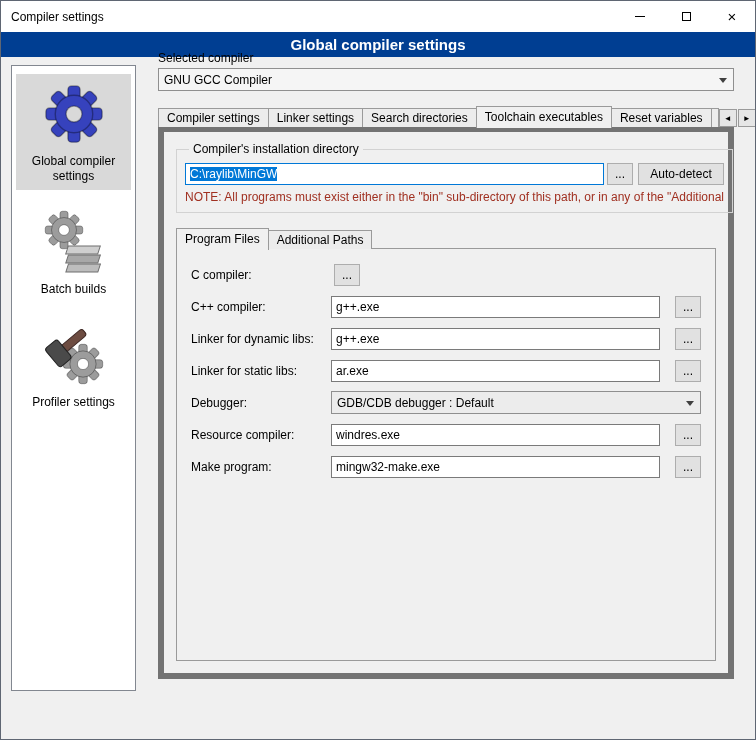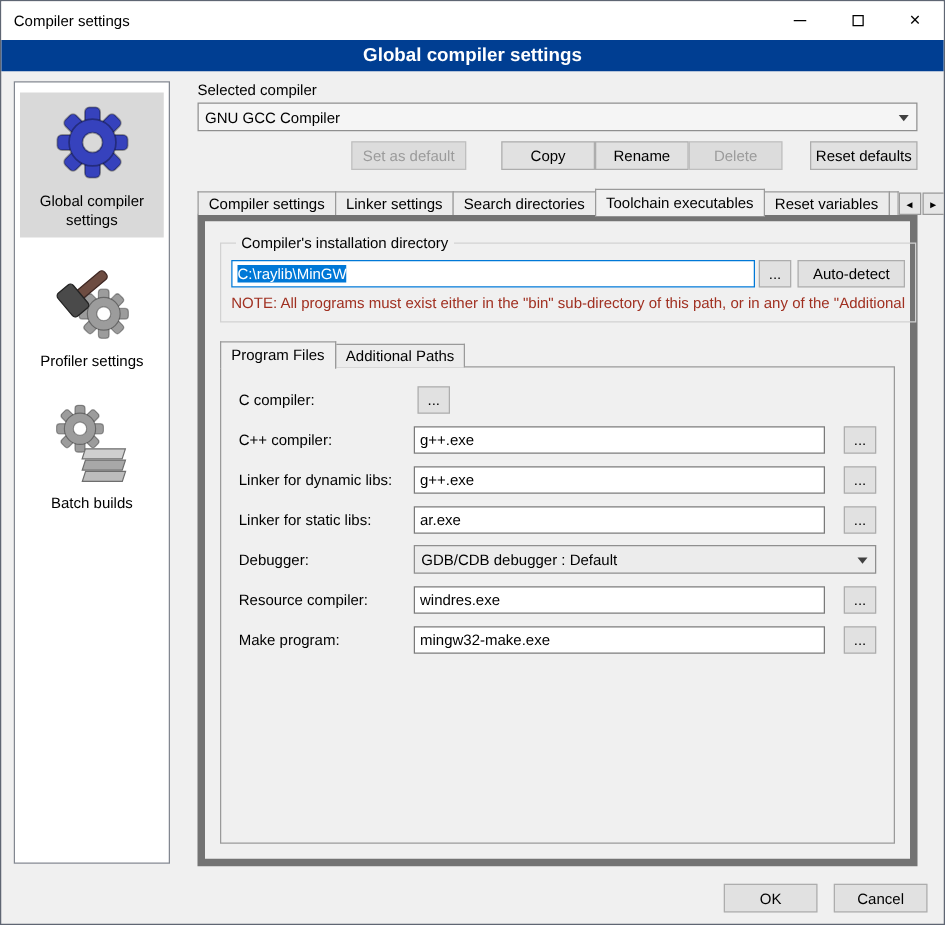--- a/index.html
+++ b/index.html
@@ -19,21 +19,21 @@
   .header { position:absolute; top:31px; left:0; right:0; height:25px; background:var(--header_bg,#003E92); color:#fff; display:flex; align-items:center; justify-content:center; font-weight:bold; font-size:15px; }
 
   
   .sidebar { position:absolute; left:10px; top:64px; width:125px; height:626px; background:#fff; border:1px solid #828790; padding:4px 2px; }
   .side-item { margin:4px 2px 12px 2px; padding:8px 2px 6px 2px; text-align:center; cursor:default; }
   .side-item.selected { background:#d9d9d9; }
   .side-icon { width:64px; height:64px; margin:0 auto 8px auto; display:block; }
   .side-label { display:block; line-height:1.25; }
 
   
-  .main { position:absolute; left:145px; top:62px; right:11px; height:630px; display:flex; flex-direction:column; padding:2px 10px 0 12px; }
+  .main { position:absolute; left:145px; top:48px; right:11px; height:630px; display:flex; flex-direction:column; padding:2px 10px 0 12px; }
   .sec-label { margin-bottom:3px; }
 
   .combo { height:23px; border:1px solid #8f8f8f; background:#f5f5f5; display:flex; align-items:center; padding:0 6px 0 5px; cursor:default; }
   .combo .combo-text { flex:1; white-space:nowrap; overflow:hidden; }
   .chev { width:0; height:0; border:4px solid transparent; border-top:5px solid #404040; margin-top:5px; }
 
   .btn-row { display:flex; margin-top:8px; height:23px; }
   .btn { height:23px; background:#e1e1e1; border:1px solid #adadad; font-family:inherit; font-size:12px; cursor:default; }
   .btn.disabled { color:#9b9b9b; border-color:#bfbfbf; background:#dcdcdc; }
   .sp-123 { width:123px; } .sp-28 { width:28px; }
@@ -117,58 +117,49 @@
 
   <div class="sidebar">
     <div class="side-item selected">
       <svg class="side-icon gear-blue" viewBox="0 0 64 64">
           <use href="#gear" x="2" y="2" width="60" height="60"></use>
         </svg>
       <span class="side-label">Global compiler settings</span>
     </div>
     <div class="side-item">
       <svg class="side-icon" viewBox="0 0 64 64">
-        <use href="#gear" x="20" y="20" width="42" height="42" class="ggray"></use>
-        <g transform="rotate(-40 24 24)">
-          <rect x="14" y="20" width="34" height="8" rx="3" fill="#6d4c41" stroke="#3e2723" stroke-width="1"></rect>
-          <rect x="6" y="12" width="16" height="24" rx="3" fill="#4a4a4a" stroke="#222" stroke-width="1"></rect>
-        </g>
-      </svg>
-      <span class="side-label">Profiler settings</span>
-    </div>
-    <div class="side-item">
-      <svg class="side-icon" viewBox="0 0 64 64">
         <use href="#gear" x="2" y="0" width="40" height="40" class="ggray"></use>
         <g transform="skewX(-18)" stroke="#6e6e6e" stroke-width="1">
           <rect x="38" y="36" width="32" height="8" fill="#cfcfcf"></rect>
           <rect x="41" y="45" width="32" height="8" fill="#a8a8a8"></rect>
           <rect x="44" y="54" width="32" height="8" fill="#bdbdbd"></rect>
         </g>
       </svg>
       <span class="side-label">Batch builds</span>
     </div>
+    <div class="side-item">
+      <svg class="side-icon" viewBox="0 0 64 64">
+        <use href="#gear" x="20" y="20" width="42" height="42" class="ggray"></use>
+        <g transform="rotate(-40 24 24)">
+          <rect x="14" y="20" width="34" height="8" rx="3" fill="#6d4c41" stroke="#3e2723" stroke-width="1"></rect>
+          <rect x="6" y="12" width="16" height="24" rx="3" fill="#4a4a4a" stroke="#222" stroke-width="1"></rect>
+        </g>
+      </svg>
+      <span class="side-label">Profiler settings</span>
+    </div>
   </div>
 
   <div class="main">
     <div class="sec-label">Selected compiler</div>
 
     <div class="combo">
       <span class="combo-text">GNU GCC Compiler</span>
       <span class="chev"></span>
     </div>
 
-    <div class="btn-row">
-      <span class="sp-123"></span>
-      <button class="btn b-setdef disabled">Set as default</button>
-      <span class="sp-28"></span>
-      <button class="btn b-copy">Copy</button>
-      <button class="btn b-rename">Rename</button>
-      <button class="btn b-del disabled">Delete</button>
-      <button class="btn b-reset">Reset defaults</button>
-    </div>
 
     <div class="tabs">
       <div class="tab">Compiler settings</div>
       <div class="tab">Linker settings</div>
       <div class="tab">Search directories</div>
       <div class="tab active">Toolchain executables</div>
       <div class="tab">Reset variables</div>
       <div class="tab clip">Build options</div>
       <div class="tab-arrows">
         <div class="arrow-btn">
@@ -251,18 +242,14 @@
           <div class="tinput fld">
               <span>mingw32-make.exe</span>
             </div>
           <button class="browse">...</button>
         </div>
 
       </div>
     </div>
   </div>
 
-  <div class="footer">
-    <button class="btn b-ok">OK</button>
-    <button class="btn b-cancel">Cancel</button>
-  </div>
 
 </div>
 
 </body></html>

